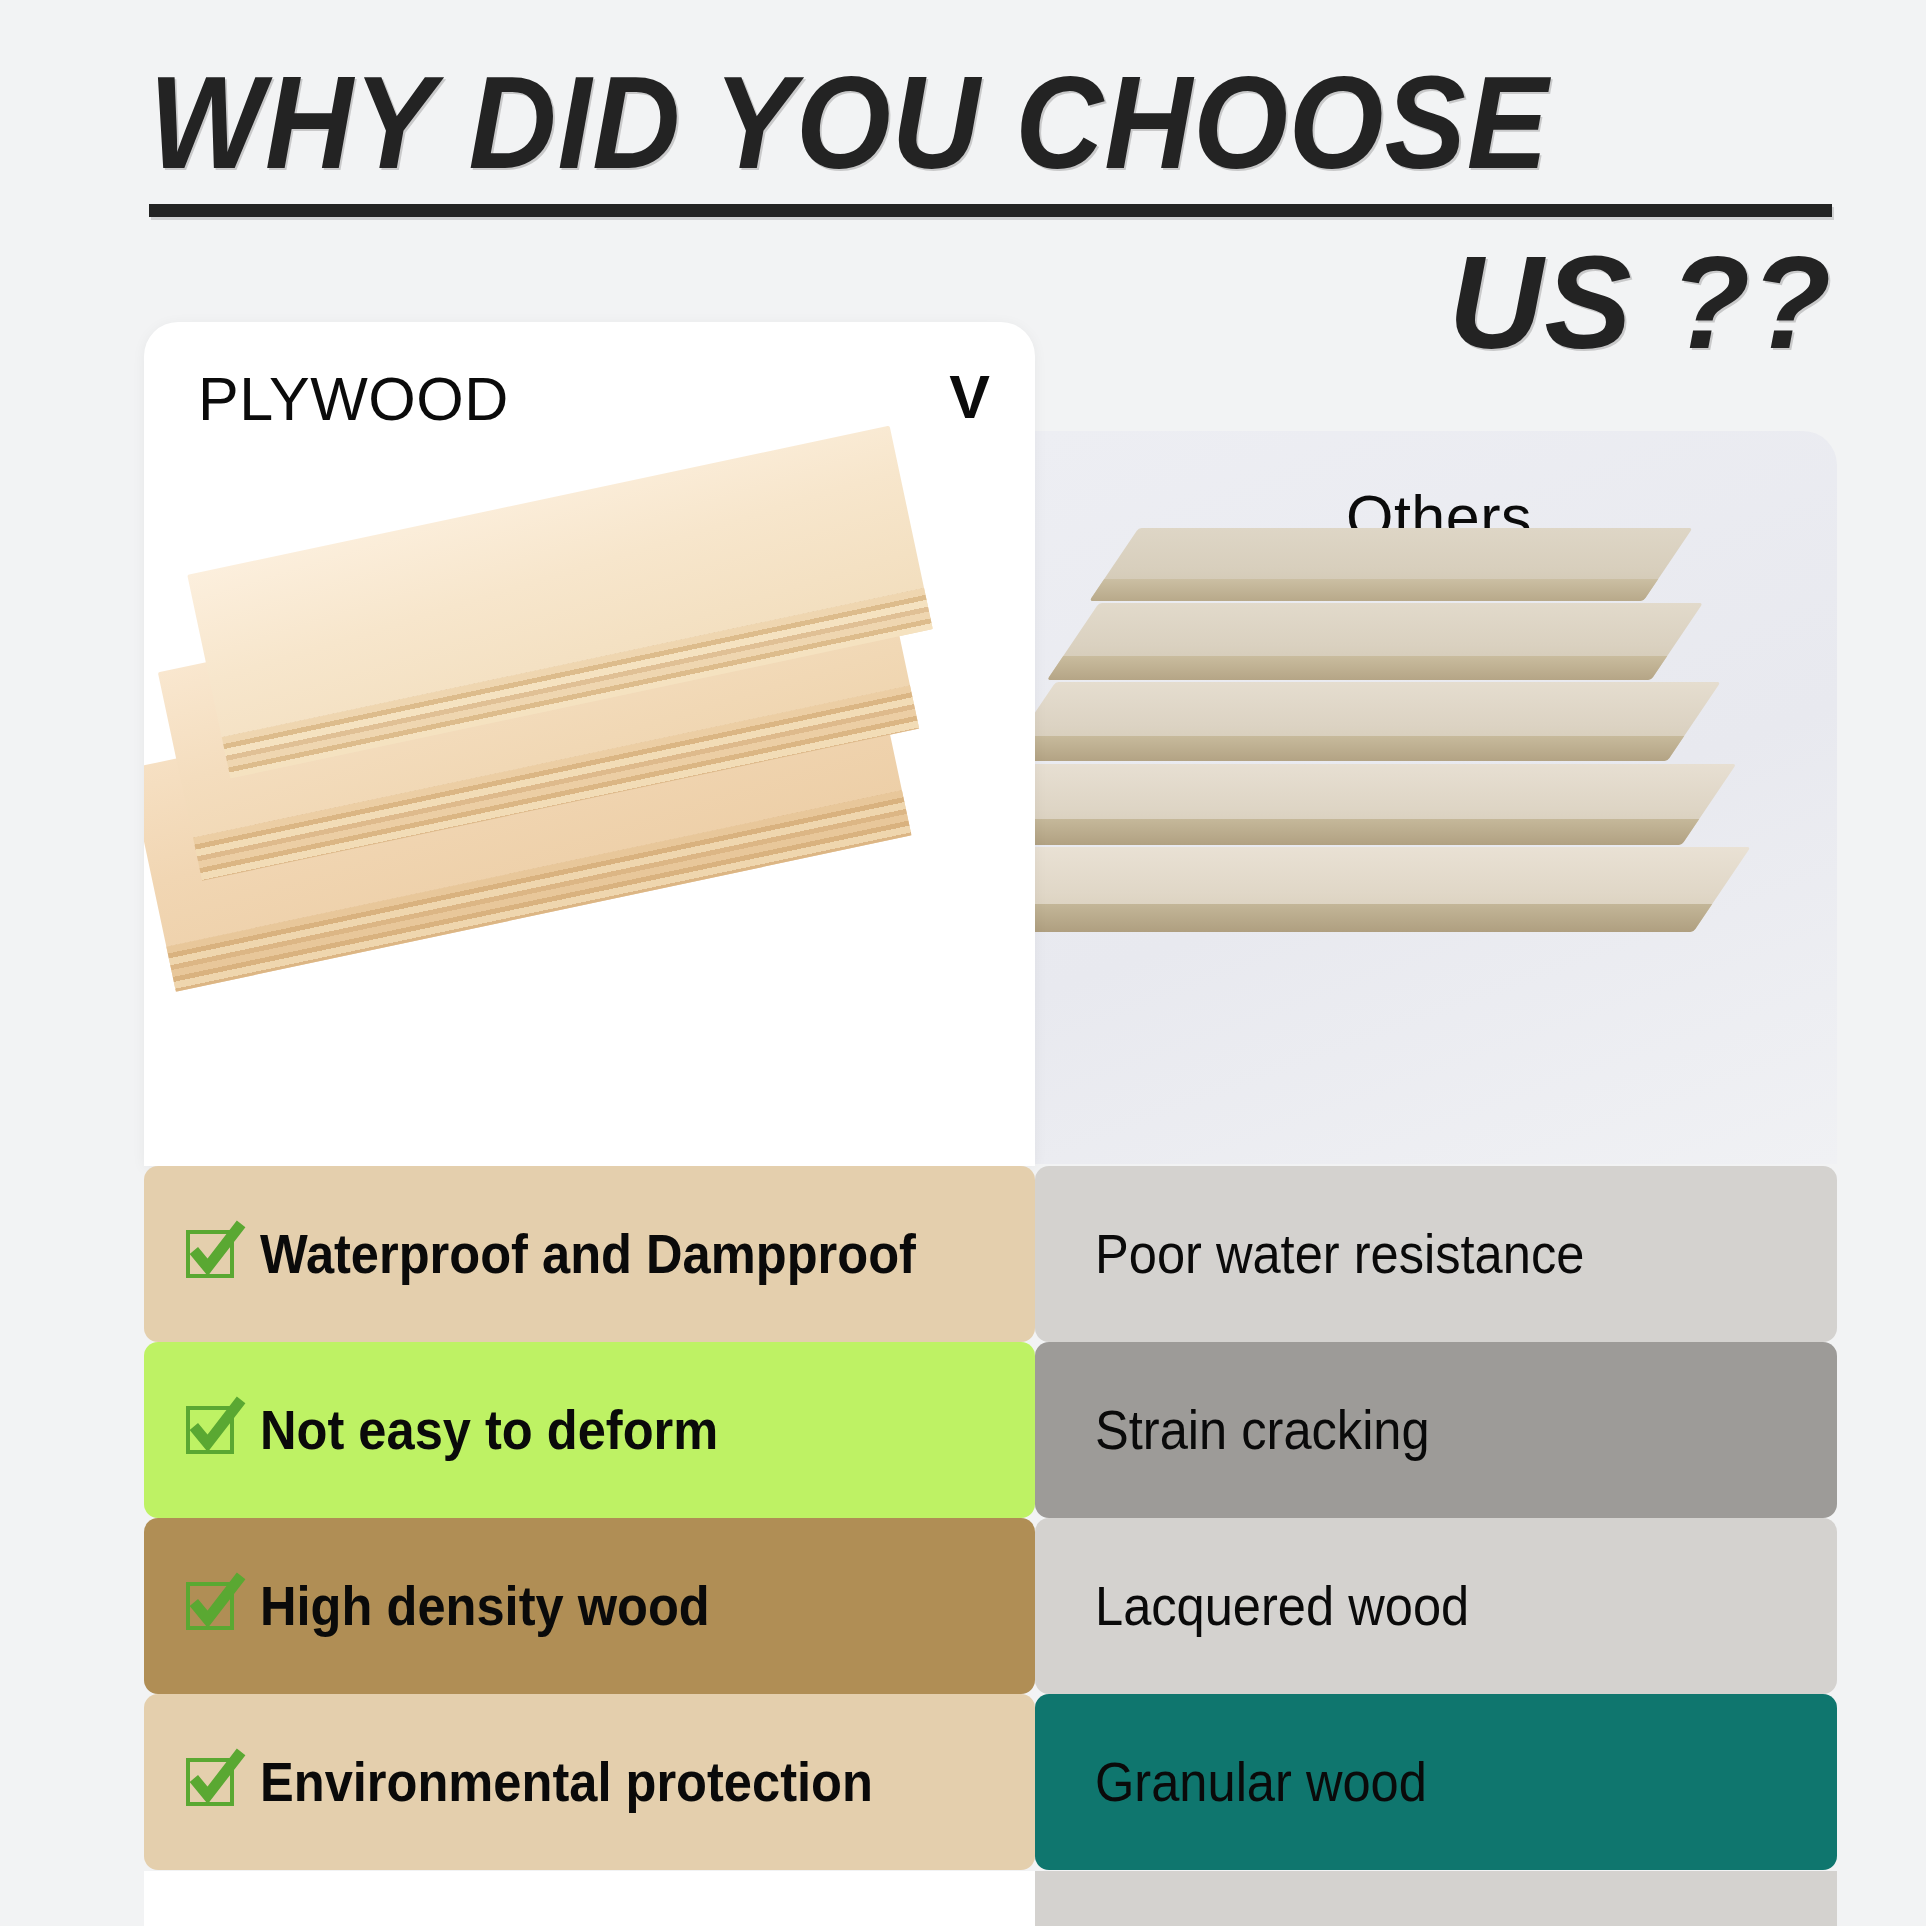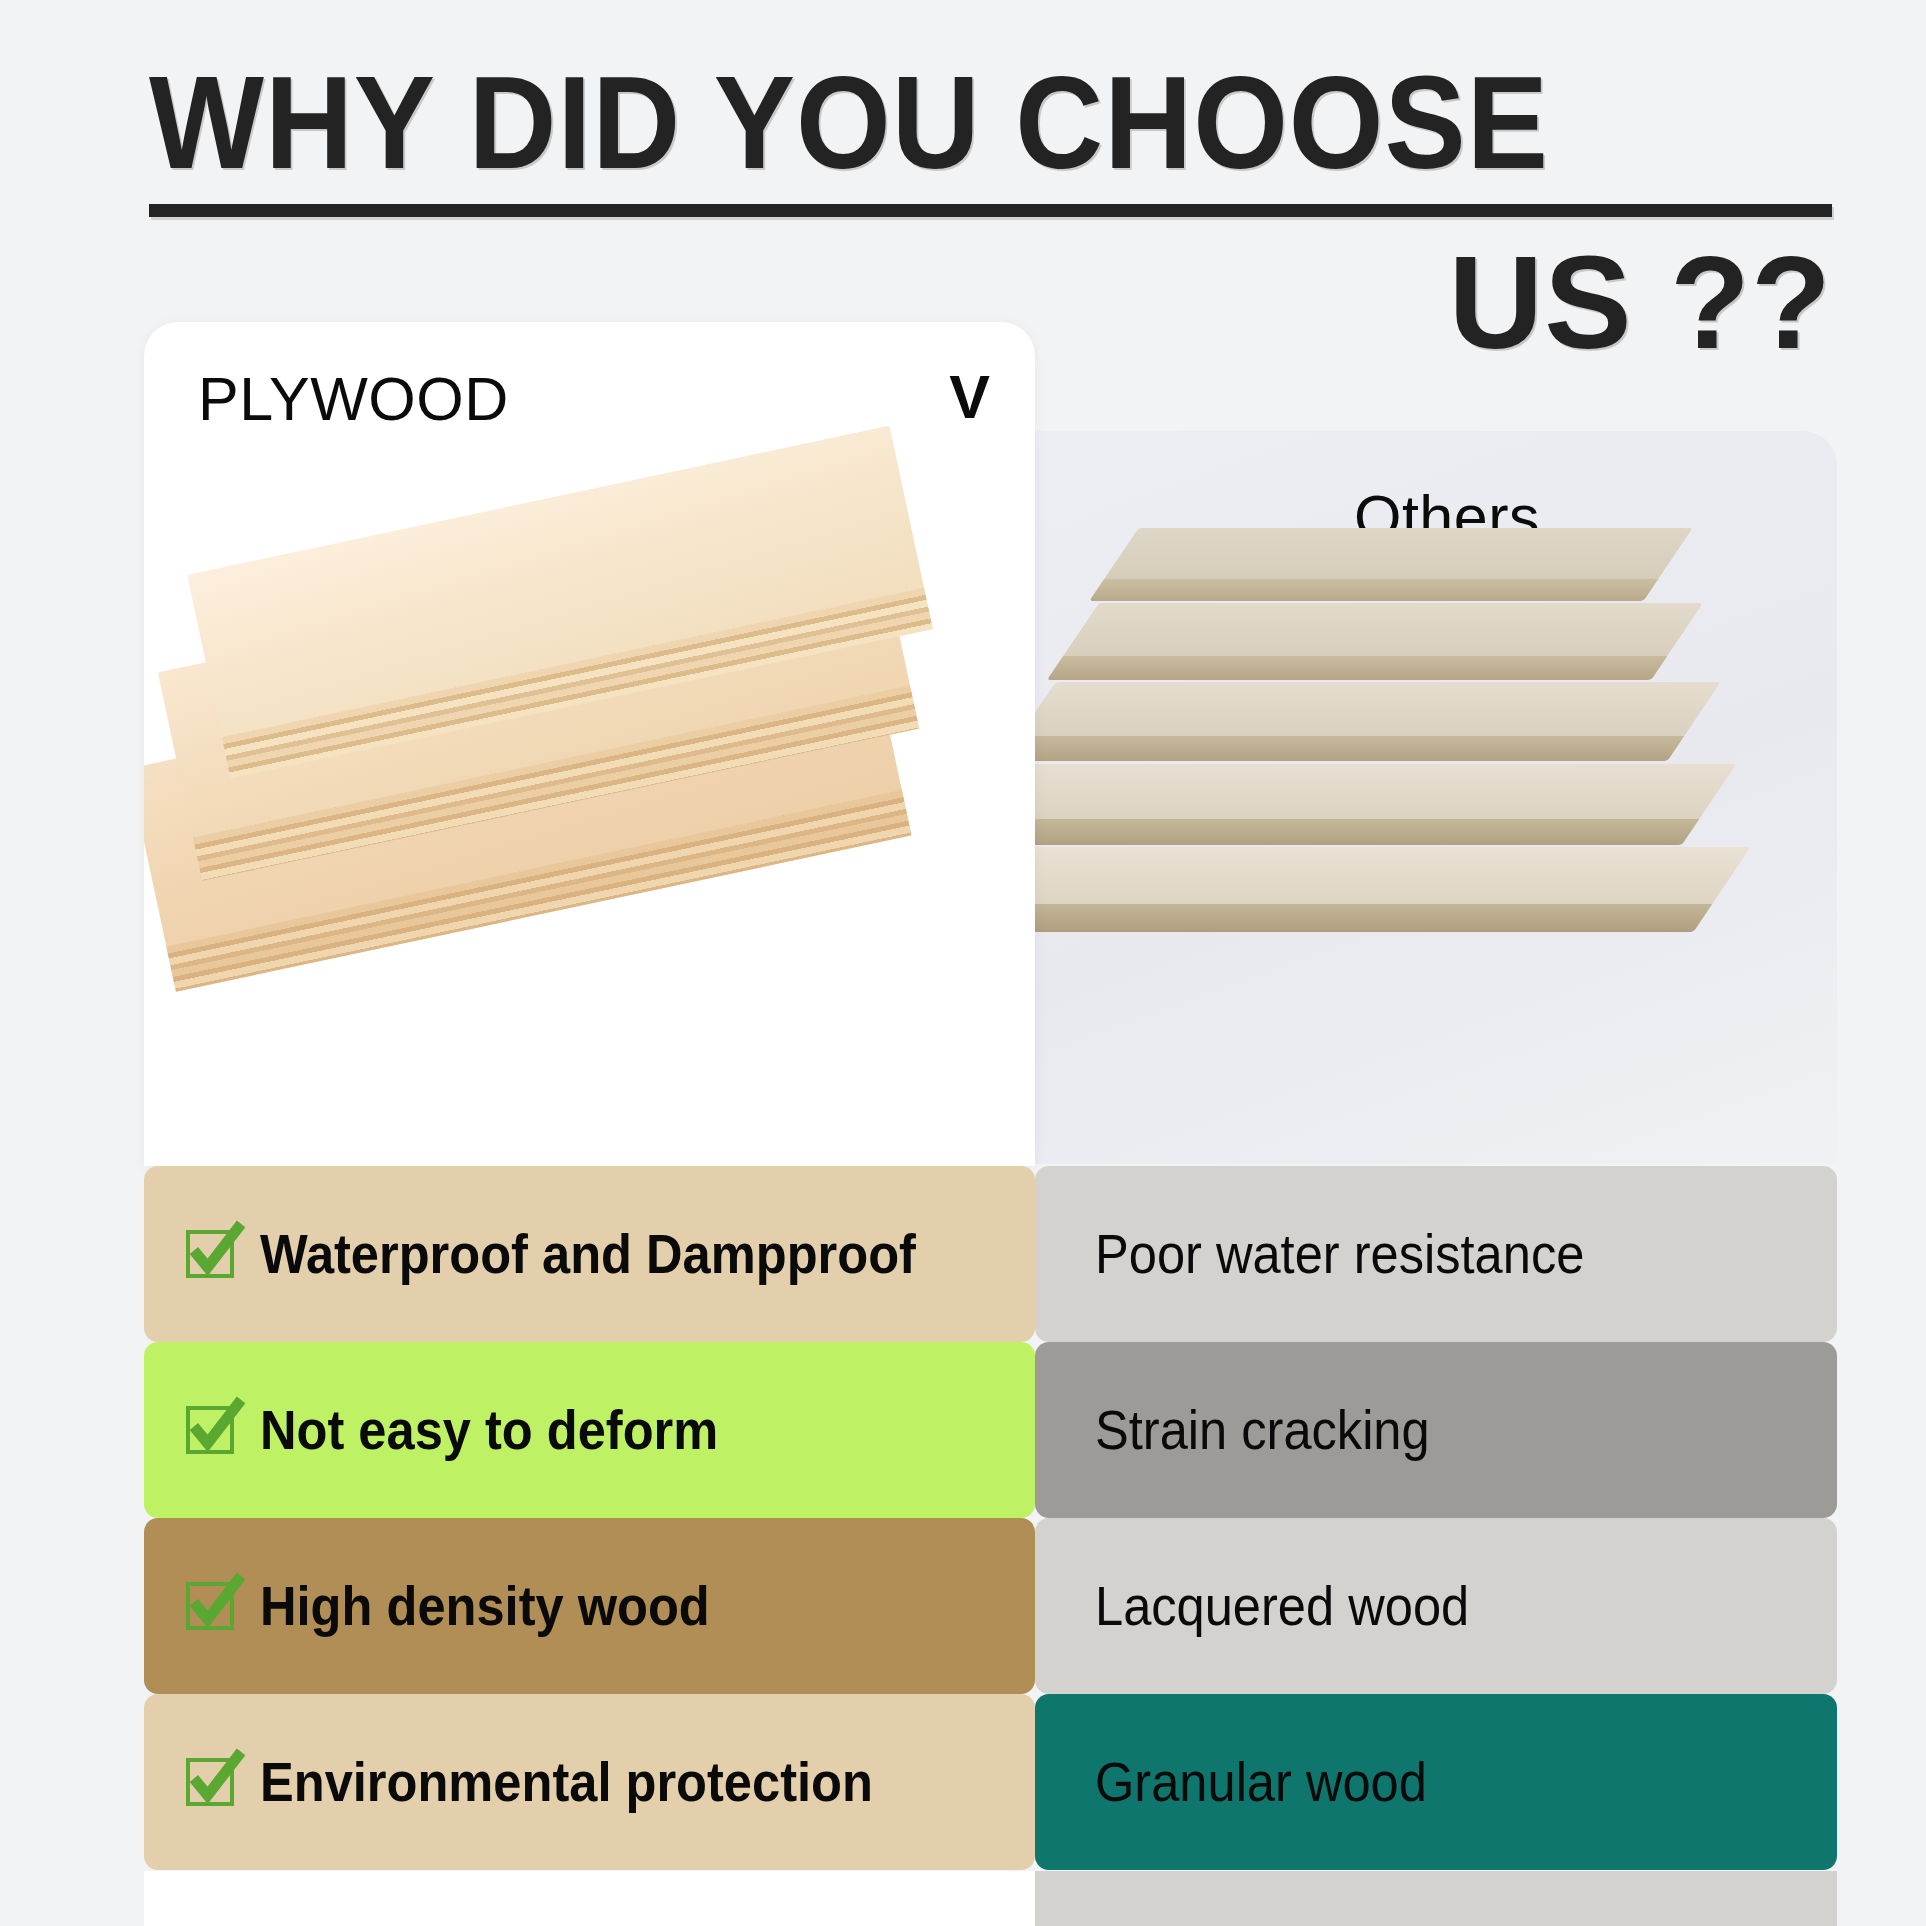--- a/index.html
+++ b/index.html
@@ -14,20 +14,21 @@
     overflow: hidden;
     position: relative;
   }
 
   
   .headline {
     position: absolute;
     left: 149px;
     top: 57px;
     width: 1683px;
+    font-style: italic;
   }
   .headline-line1 {
     font-family: "Liberation Sans", sans-serif;
     font-weight: bold;
     font-size: 131px;
     line-height: 1.0;
     letter-spacing: 1px;
     color: #232323;
     text-align: left;
     white-space: nowrap;
@@ -61,21 +62,21 @@
     left: 1035px;
     top: 431px;
     width: 802px;
     height: 733px;
     background: linear-gradient(160deg, #edeef3 0%, #e8e9ef 55%, #f0f1f4 100%);
     border-radius: 0 34px 0 0;
     overflow: hidden;
   }
   .others-title {
     position: absolute;
-    left: 11px;
+    left: 3px;
     top: 51px;
     width: 100%;
     text-align: center;
     font-size: 61px;
     color: #0b0b0b;
     letter-spacing: 0.5px;
   }
 
   
   .pb-stack {

